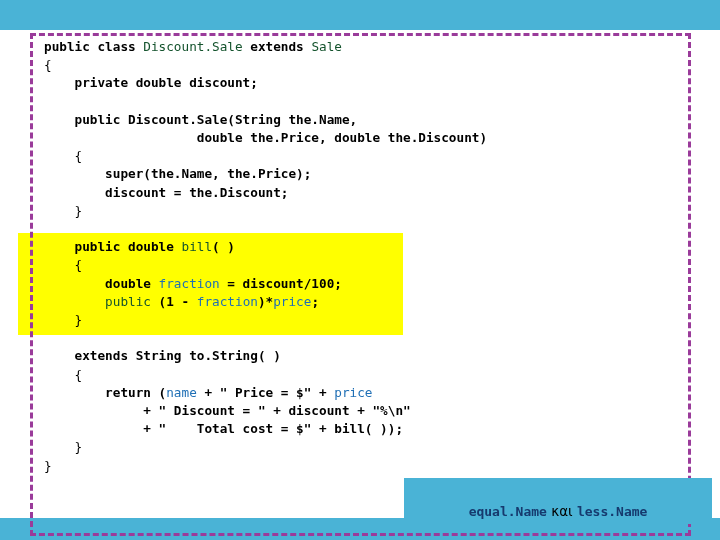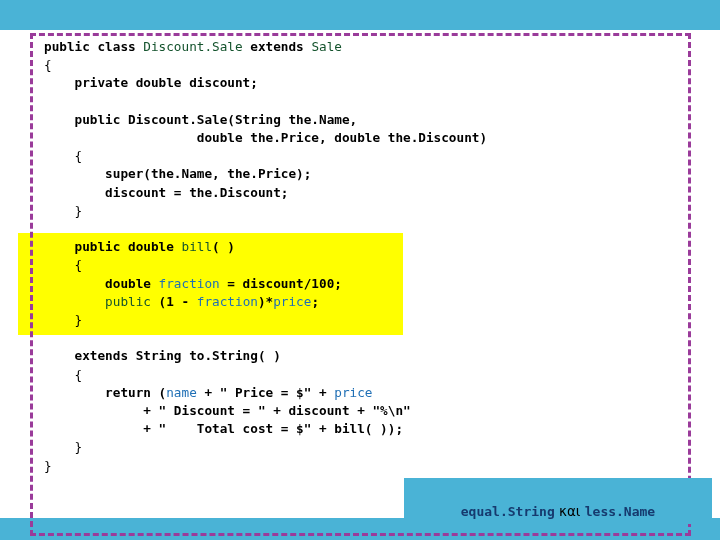--- a/index.html
+++ b/index.html
@@ -126,15 +126,15 @@
 <span>    }</span>
 <span class="blank"></span><span>    <span class="kw">extends String to.String( )</span></span>
 <span>    {</span>
 <span>        <span class="kw">return (</span><span class="ident">name</span><span class="kw"> + " Price = $" + </span><span class="ident">price</span></span>
 <span>             <span class="kw">+ " Discount = " + discount + "%\n"</span></span>
 <span>             <span class="kw">+ "    Total cost = $" + bill( ));</span></span>
 <span>    }</span>
 <span>}</span></div>
 
 
-  <div class="callout callout-2"><br><span class="mono-inline-dark bold">equal.String</span><span> και </span><span class="mono-inline-dark bold">less.Name</span></div>
+  <div class="callout callout-2"><br><span class="mono-inline-dark bold">equal.Name</span><span> και </span><span class="mono-inline-dark bold">less.Name</span></div>
 
 </div>
 
 </body></html>

